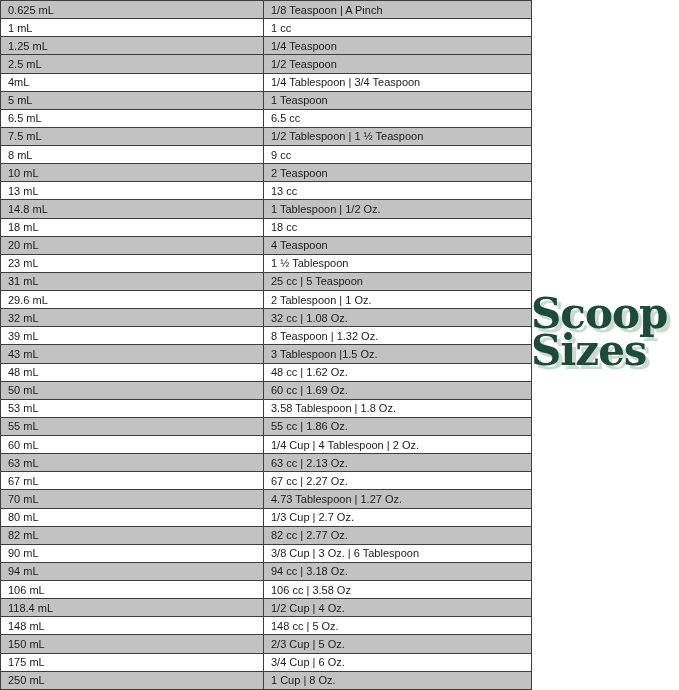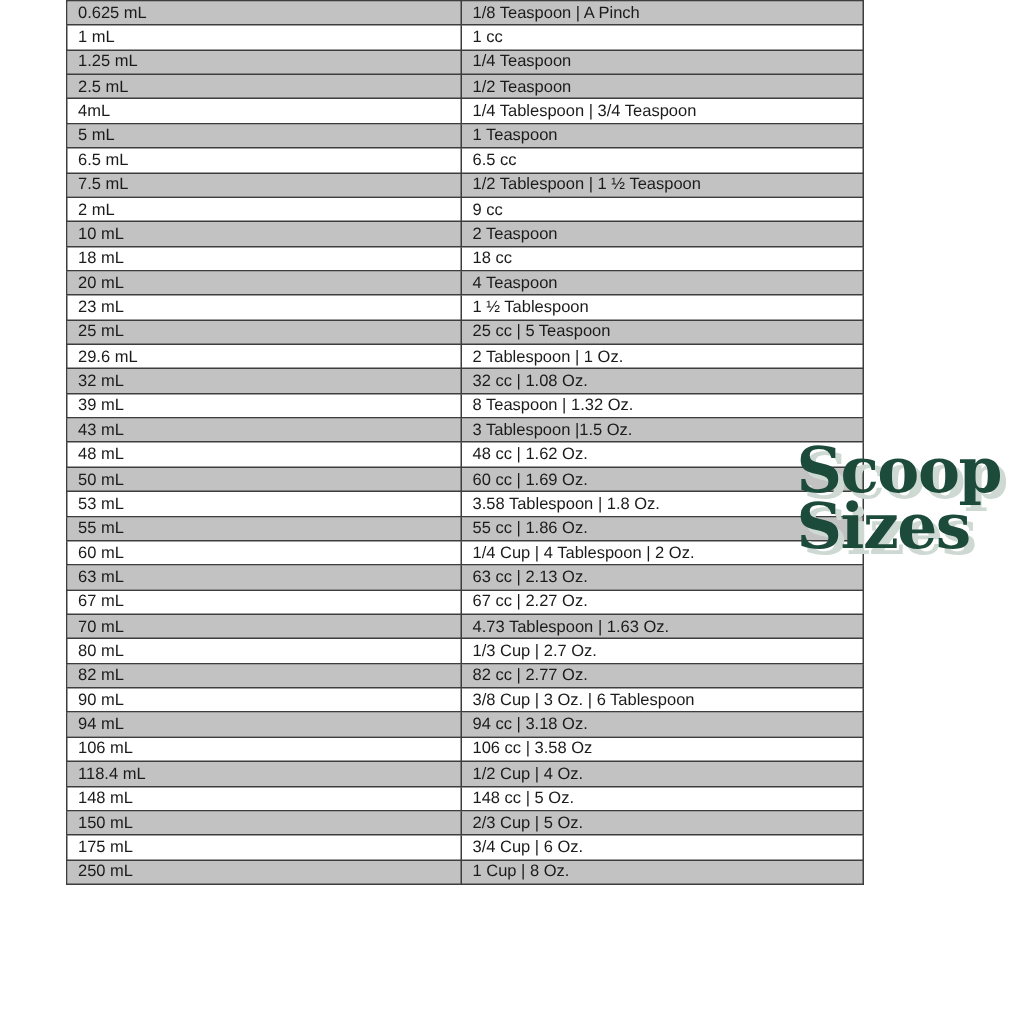--- a/index.html
+++ b/index.html
@@ -14,24 +14,23 @@
   .stage {
     position: relative;
     width: 679px;
     height: 690px;
   }
   table.conv {
     position: absolute;
     left: 0;
     top: 0;
     width: 531px;
-    height: 590px;
+    height: 690px;
     border-collapse: collapse;
     table-layout: fixed;
-    margin-left: 44px;
   }
   table.conv td {
     border: 1px solid #3d3d3d;
     font-size: 11px;
     color: #1b1b1b;
     padding: 0 4px 0 7px;
     vertical-align: middle;
     white-space: nowrap;
     overflow: hidden;
     background: #ffffff;
@@ -92,41 +91,49 @@
         </tr>
         <tr>
           <td>6.5 mL</td>
           <td>6.5 cc</td>
         </tr>
         <tr class="alt">
           <td>7.5 mL</td>
           <td>1/2 Tablespoon | 1 ½ Teaspoon</td>
         </tr>
         <tr>
-          <td>2 mL</td>
+          <td>8 mL</td>
           <td>9 cc</td>
         </tr>
         <tr class="alt">
           <td>10 mL</td>
           <td>2 Teaspoon</td>
         </tr>
         <tr>
+          <td>13 mL</td>
+          <td>13 cc</td>
+        </tr>
+        <tr class="alt">
+          <td>14.8 mL</td>
+          <td>1 Tablespoon | 1/2 Oz.</td>
+        </tr>
+        <tr>
           <td>18 mL</td>
           <td>18 cc</td>
         </tr>
         <tr class="alt">
           <td>20 mL</td>
           <td>4 Teaspoon</td>
         </tr>
         <tr>
           <td>23 mL</td>
           <td>1 ½ Tablespoon</td>
         </tr>
         <tr class="alt">
-          <td>25 mL</td>
+          <td>31 mL</td>
           <td>25 cc | 5 Teaspoon</td>
         </tr>
         <tr>
           <td>29.6 mL</td>
           <td>2 Tablespoon | 1 Oz.</td>
         </tr>
         <tr class="alt">
           <td>32 mL</td>
           <td>32 cc | 1.08 Oz.</td>
         </tr>
@@ -161,21 +168,21 @@
         <tr class="alt">
           <td>63 mL</td>
           <td>63 cc | 2.13 Oz.</td>
         </tr>
         <tr>
           <td>67 mL</td>
           <td>67 cc | 2.27 Oz.</td>
         </tr>
         <tr class="alt">
           <td>70 mL</td>
-          <td>4.73 Tablespoon | 1.63 Oz.</td>
+          <td>4.73 Tablespoon | 1.27 Oz.</td>
         </tr>
         <tr>
           <td>80 mL</td>
           <td>1/3 Cup | 2.7 Oz.</td>
         </tr>
         <tr class="alt">
           <td>82 mL</td>
           <td>82 cc | 2.77 Oz.</td>
         </tr>
         <tr>

